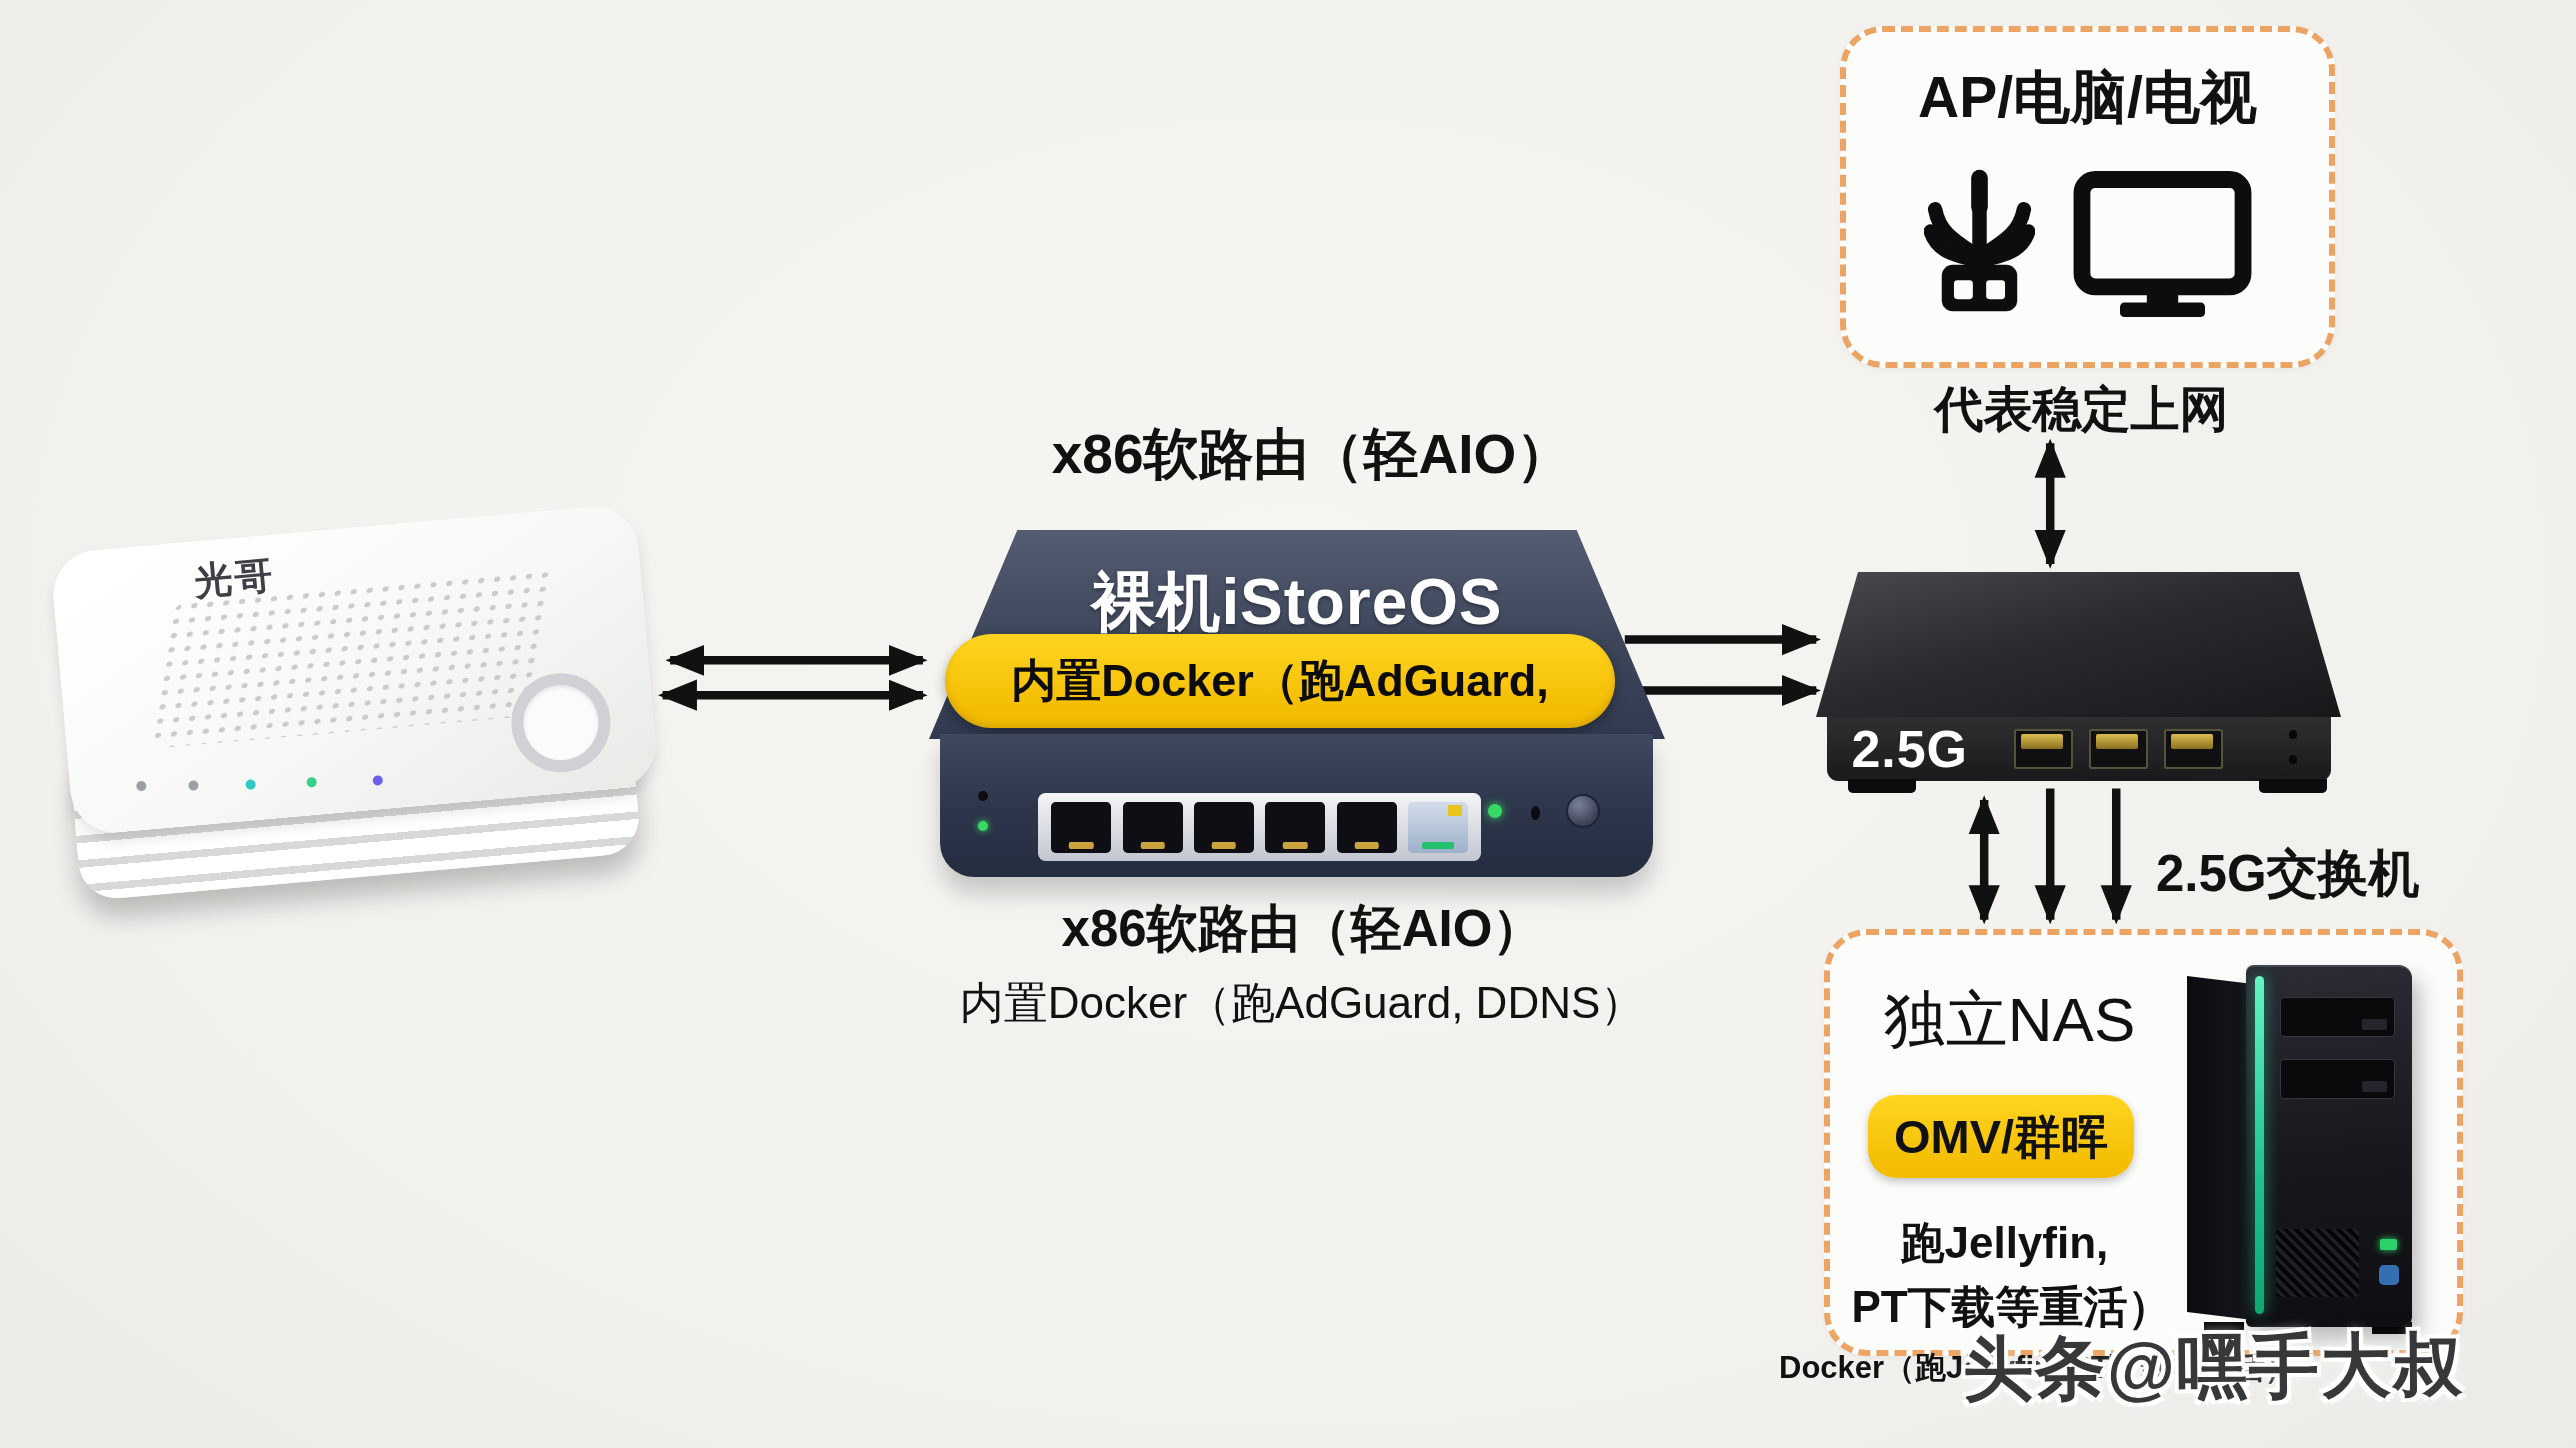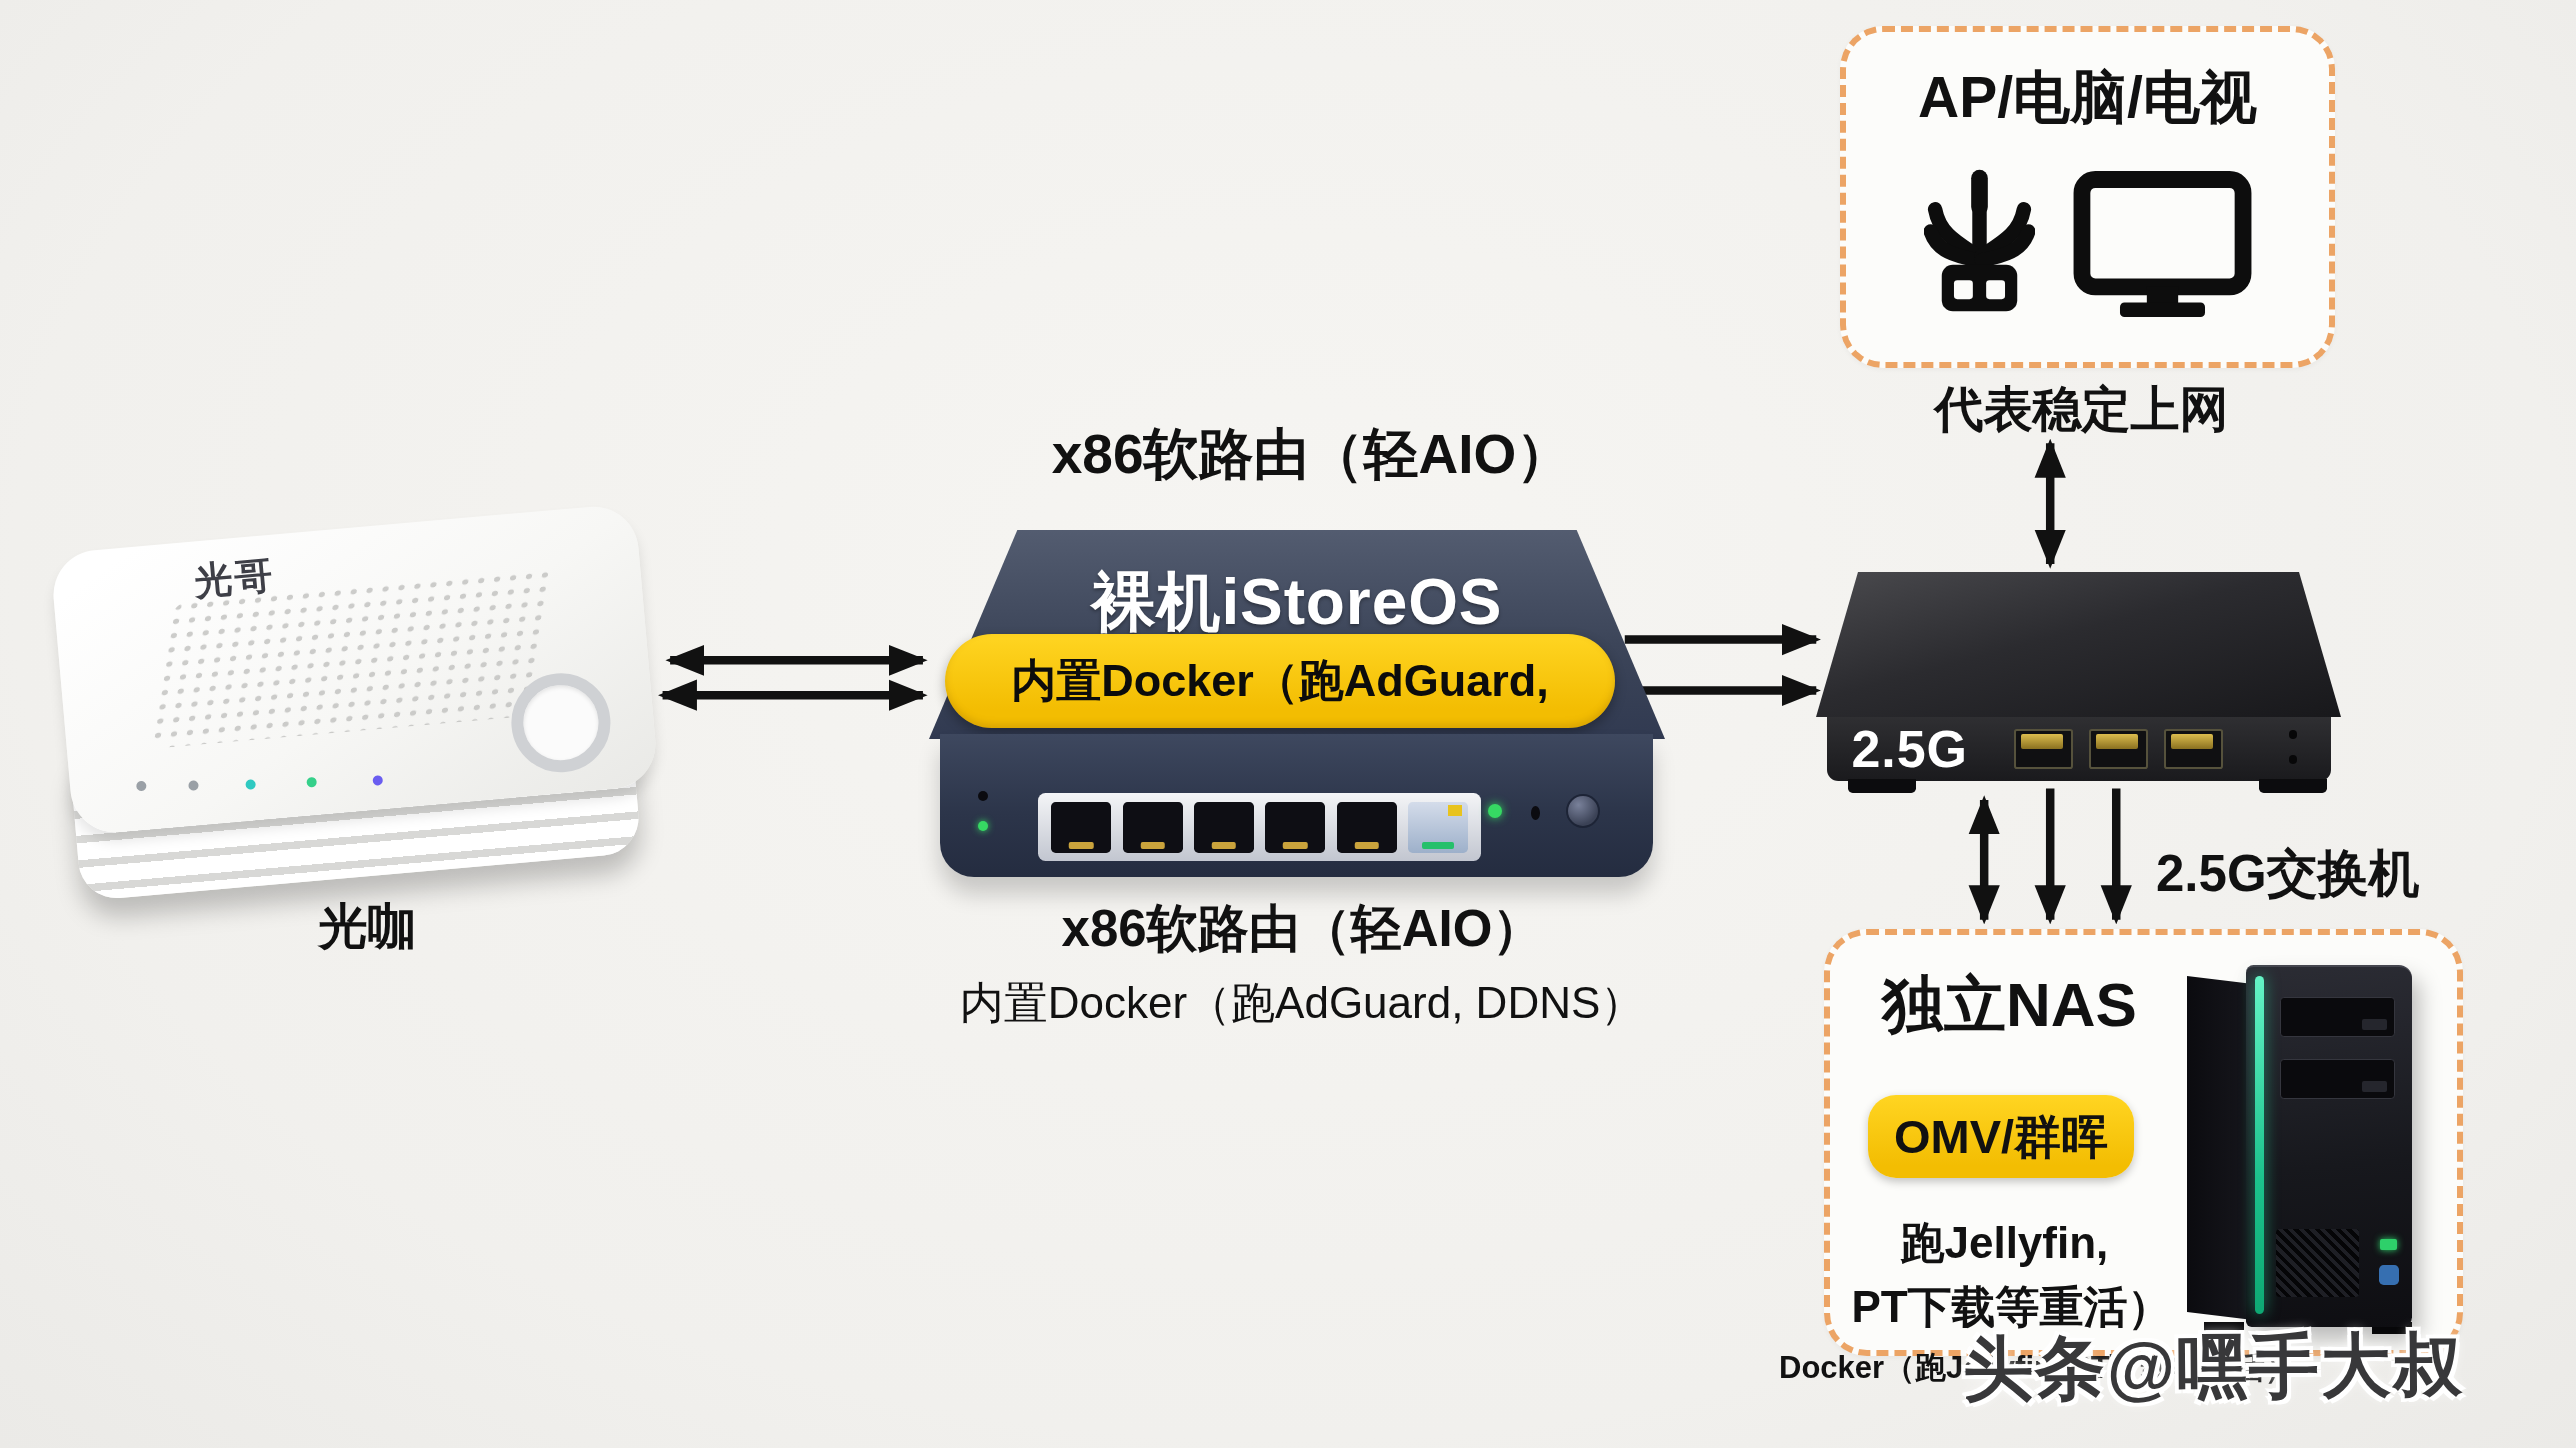--- a/index.html
+++ b/index.html
@@ -81,21 +81,21 @@
   .switch-label{left:2156px;top:840px;font-size:51px;font-weight:800;}
 
   
   .dash-box{border:6.6px dashed #eca465;border-radius:43px;background:#fcfcfa;box-shadow:0 1.9px 5.7px rgba(0,0,0,.04);}
   .ap-box{left:1840px;top:25.5px;width:483px;height:330px;}
   .ap-title{left:0;top:28px;width:100%;font-size:57px;font-weight:800;}
   .ap-icons{position:absolute;left:0;top:121px;width:100%;display:flex;justify-content:center;align-items:flex-end;gap:38px;}
   .ap-caption{left:1840px;top:377px;width:483px;font-size:49px;font-weight:800;}
 
   .nas-box{left:1824px;top:929px;width:627px;height:415px;}
-  .nas-title{left:19px;top:28px;width:321px;font-size:62px;font-weight:700;}
+  .nas-title{left:19px;top:43px;width:321px;font-size:62px;font-weight:400;}
   .nas-badge{left:38px;top:160px;width:266px;height:83px;border-radius:28px;
     background:linear-gradient(180deg,#ffd522,#f3bd02 85%);
     box-shadow:0 3.8px 8.5px rgba(0,0,0,.22);font-size:47px;font-weight:800;line-height:83px;}
   .nas-line1{left:9.4px;top:279px;width:330px;font-size:44px;font-weight:600;}
   .nas-line2{left:0px;top:343px;width:363px;font-size:44px;font-weight:600;}
 
   
   .tower{left:357px;top:30px;width:245px;height:370px;}
   .tower-side{position:absolute;left:0;top:15px;width:66px;height:336px;
     background:linear-gradient(90deg,#0b0b0f,#17171d);transform:skewY(7deg);}
@@ -150,21 +150,20 @@
     <div class="modem-top">
       <div class="modem-brand">光哥</div>
       <div class="modem-vents"></div>
       <span class="led" style="left:66px;top:234px;background:#9aa0a6"></span>
       <span class="led" style="left:118px;top:238px;background:#9aa0a6"></span>
       <span class="led" style="left:175px;top:242px;background:#2fc9c1"></span>
       <span class="led" style="left:236px;top:245px;background:#35d08a"></span>
       <span class="led" style="left:302px;top:249px;background:#6a5df0"></span>
       <div class="modem-button"></div>
     </div>
-    <div class="abs ctr modem-label">光咖</div>
   </div>
 
   <div class="abs ctr router-title">x86软路由（轻AIO）</div>
   <div class="abs router-top"></div>
   <div class="abs ctr router-os">裸机iStoreOS</div>
   <div class="abs ctr router-badge">内置Docker（跑AdGuard, DDNS）</div>
   <div class="abs router-front">
     <span class="led r-led-dark"></span>
     <span class="led r-led-green"></span>
     <div class="ports-panel">

